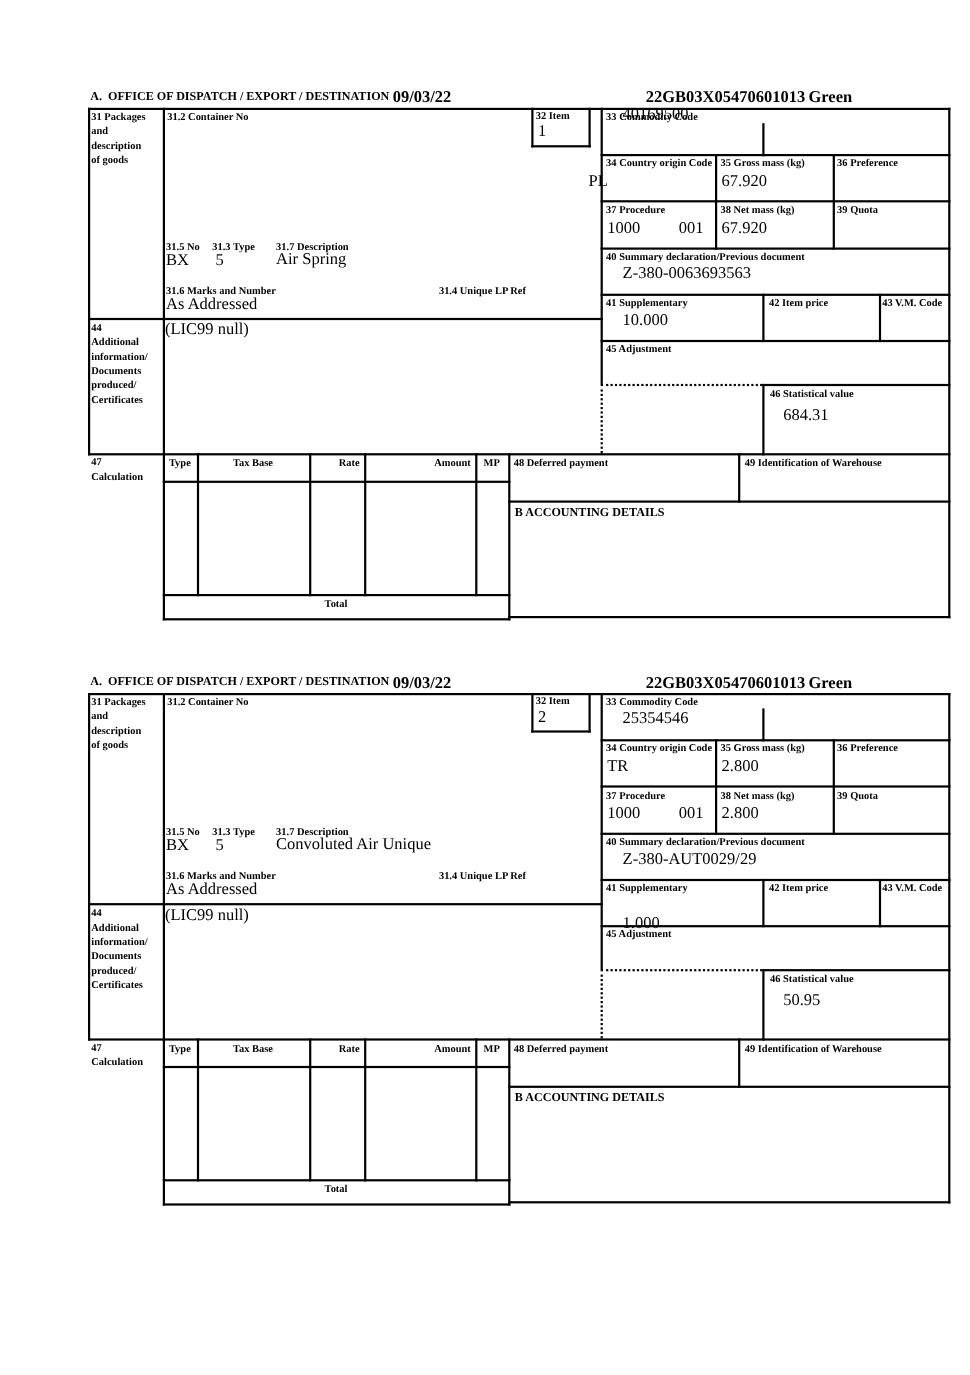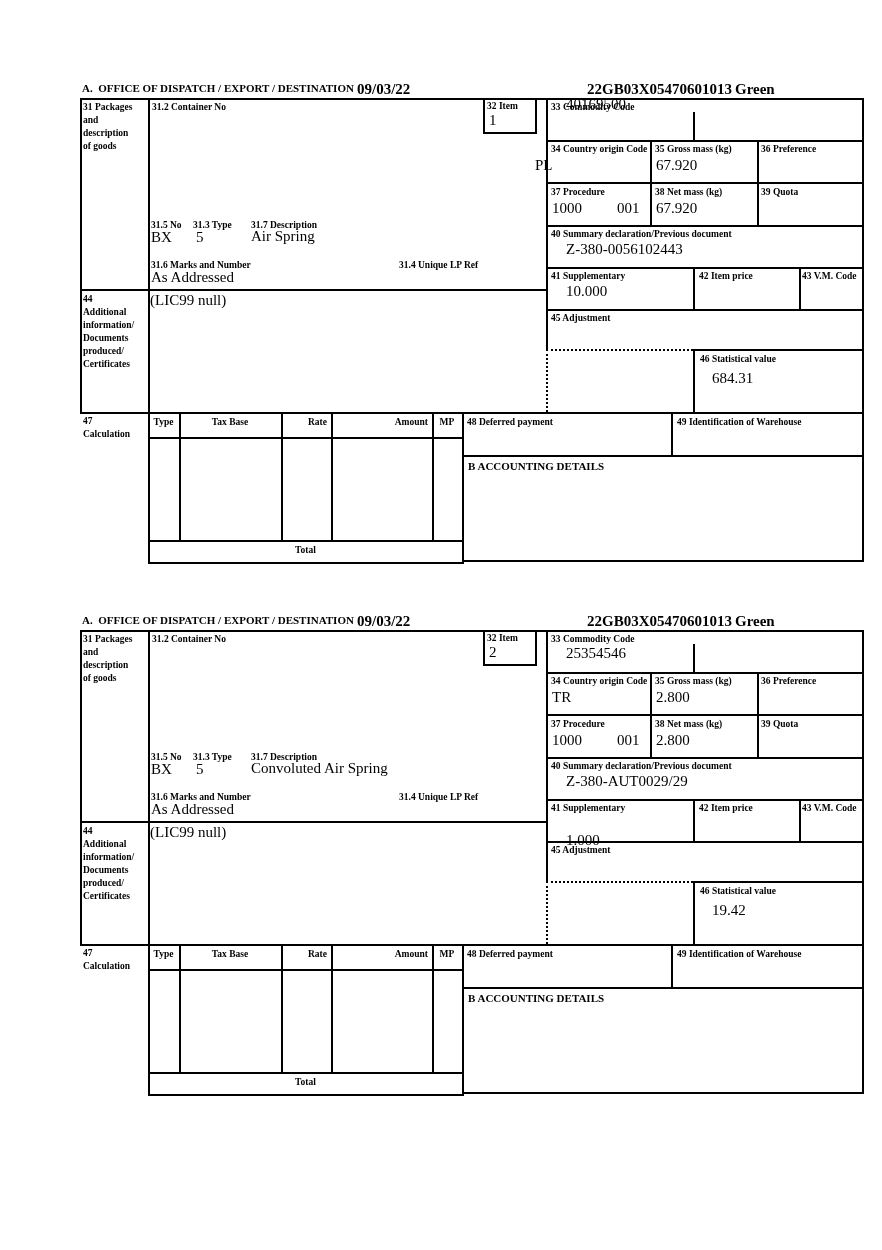--- a/index.html
+++ b/index.html
@@ -102,21 +102,21 @@
     <div class="t lbl" style="left:575px;top:64px">35 Gross mass (kg)</div>
     <div class="t val" style="left:576px;top:77px">67.920</div>
     <div class="t lbl" style="left:681px;top:64px">36 Preference</div>
     <div class="t lbl" style="left:471px;top:107px">37 Procedure</div>
     <div class="t val" style="left:472px;top:120px">1000</div>
     <div class="t val" style="left:537px;top:120px">001</div>
     <div class="t lbl" style="left:575px;top:107px">38 Net mass (kg)</div>
     <div class="t val" style="left:576px;top:120px">67.920</div>
     <div class="t lbl" style="left:681px;top:107px">39 Quota</div>
     <div class="t lbl" style="left:471px;top:149px">40 Summary declaration/Previous document</div>
-    <div class="t val" style="left:486px;top:161px">Z-380-0056102443</div>
+    <div class="t val" style="left:486px;top:161px">Z-380-0063693563</div>
     <div class="t lbl" style="left:471px;top:191px">41 Supplementary</div>
     <div class="t val" style="left:486px;top:203px">10.000</div>
     <div class="t lbl" style="left:619px;top:191px">42 Item price</div>
     <div class="t lbl" style="left:722px;top:191px">43 V.M. Code</div>
     <div class="t lbl" style="left:471px;top:233px">45 Adjustment</div>
     <div class="t lbl" style="left:620px;top:274px">46 Statistical value</div>
     <div class="t val" style="left:632px;top:290px">684.31</div>
     <div class="t lbl" style="left:387px;top:337px">48 Deferred payment</div>
     <div class="t lbl" style="left:597px;top:337px">49 Identification of Warehouse</div>
     <div class="t hdr" style="left:388px;top:380px">B ACCOUNTING DETAILS</div>
@@ -186,21 +186,21 @@
     <div class="t lbl" style="left:3px;top:279px">Certificates</div>
     <div class="t lbl" style="left:3px;top:336px">47</div>
     <div class="t lbl" style="left:3px;top:349px">Calculation</div>
 
     <div class="t lbl" style="left:72px;top:22px">31.2 Container No</div>
     <div class="t lbl" style="left:71px;top:140px">31.5 No</div>
     <div class="t lbl" style="left:113px;top:140px">31.3 Type</div>
     <div class="t lbl" style="left:171px;top:140px">31.7 Description</div>
     <div class="t val" style="left:71px;top:149px">BX</div>
     <div class="t val" style="left:116px;top:149px">5</div>
-    <div class="t val" style="left:171px;top:148px">Convoluted Air Spring</div>
+    <div class="t val" style="left:171px;top:148px">Convoluted Air Unique</div>
     <div class="t lbl" style="left:71px;top:180px">31.6 Marks and Number</div>
     <div class="t lbl" style="left:319px;top:180px">31.4 Unique LP Ref</div>
     <div class="t val" style="left:71px;top:189px">As Addressed</div>
     <div class="t val" style="left:70px;top:212px">(LIC99 null)</div>
     <div class="t lbl" style="left:407px;top:21px">32 Item</div>
     <div class="t val" style="left:409px;top:32px">2</div>
 
     <div class="t lbl" style="left:471px;top:22px">33 Commodity Code</div>
     <div class="t val" style="left:486px;top:33px">25354546</div>
     <div class="t lbl" style="left:471px;top:64px">34 Country origin Code</div>
@@ -215,21 +215,21 @@
     <div class="t val" style="left:576px;top:120px">2.800</div>
     <div class="t lbl" style="left:681px;top:107px">39 Quota</div>
     <div class="t lbl" style="left:471px;top:149px">40 Summary declaration/Previous document</div>
     <div class="t val" style="left:486px;top:161px">Z-380-AUT0029/29</div>
     <div class="t lbl" style="left:471px;top:191px">41 Supplementary</div>
     <div class="t val" style="left:486px;top:220px">1.000</div>
     <div class="t lbl" style="left:619px;top:191px">42 Item price</div>
     <div class="t lbl" style="left:722px;top:191px">43 V.M. Code</div>
     <div class="t lbl" style="left:471px;top:233px">45 Adjustment</div>
     <div class="t lbl" style="left:620px;top:274px">46 Statistical value</div>
-    <div class="t val" style="left:632px;top:290px">19.42</div>
+    <div class="t val" style="left:632px;top:290px">50.95</div>
     <div class="t lbl" style="left:387px;top:337px">48 Deferred payment</div>
     <div class="t lbl" style="left:597px;top:337px">49 Identification of Warehouse</div>
     <div class="t hdr" style="left:388px;top:380px">B ACCOUNTING DETAILS</div>
 
     <div class="t lbl ctr" style="left:68px;top:337px;width:31px">Type</div>
     <div class="t lbl ctr" style="left:99px;top:337px;width:102px">Tax Base</div>
     <div class="t lbl rgt" style="left:201px;top:337px;width:46px">Rate</div>
     <div class="t lbl rgt" style="left:251px;top:337px;width:97px">Amount</div>
     <div class="t lbl ctr" style="left:352px;top:337px;width:30px">MP</div>
     <div class="t lbl ctr" style="left:68px;top:465px;width:315px">Total</div>

